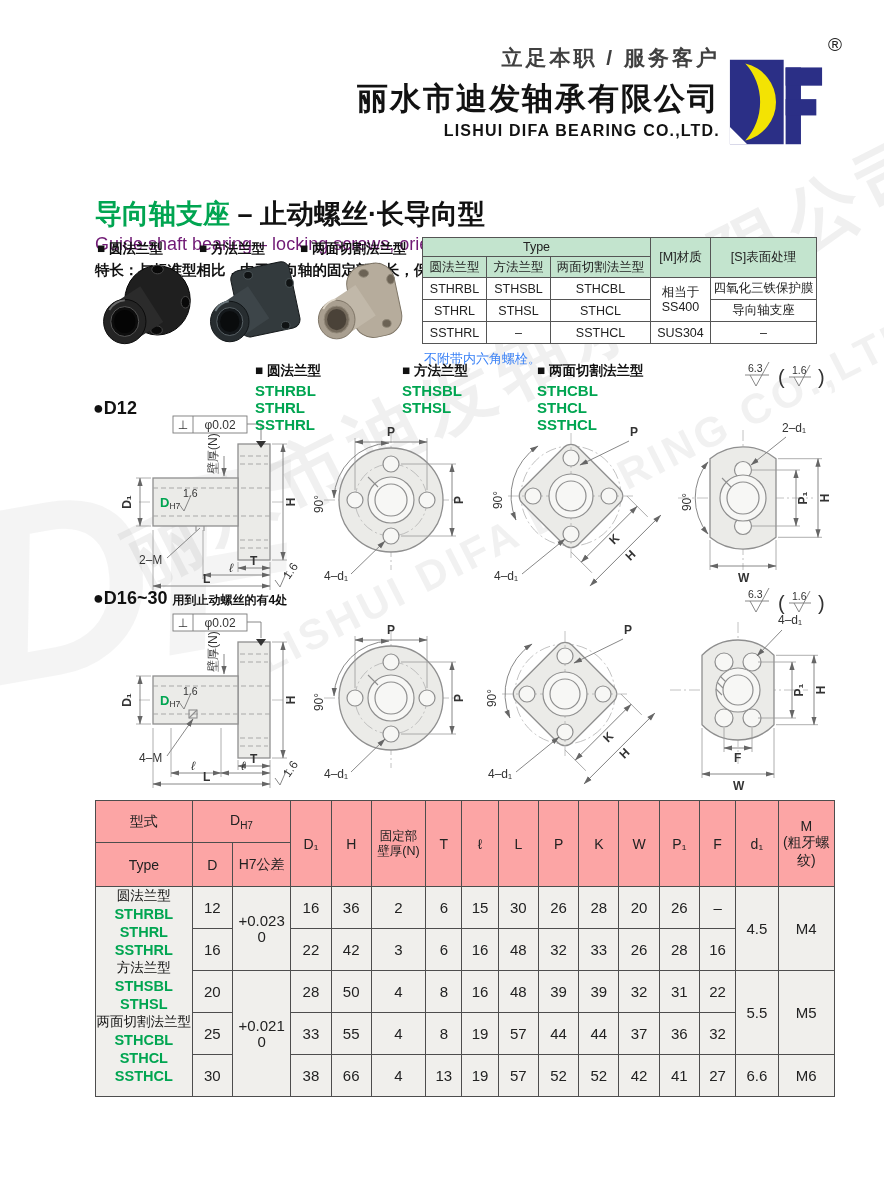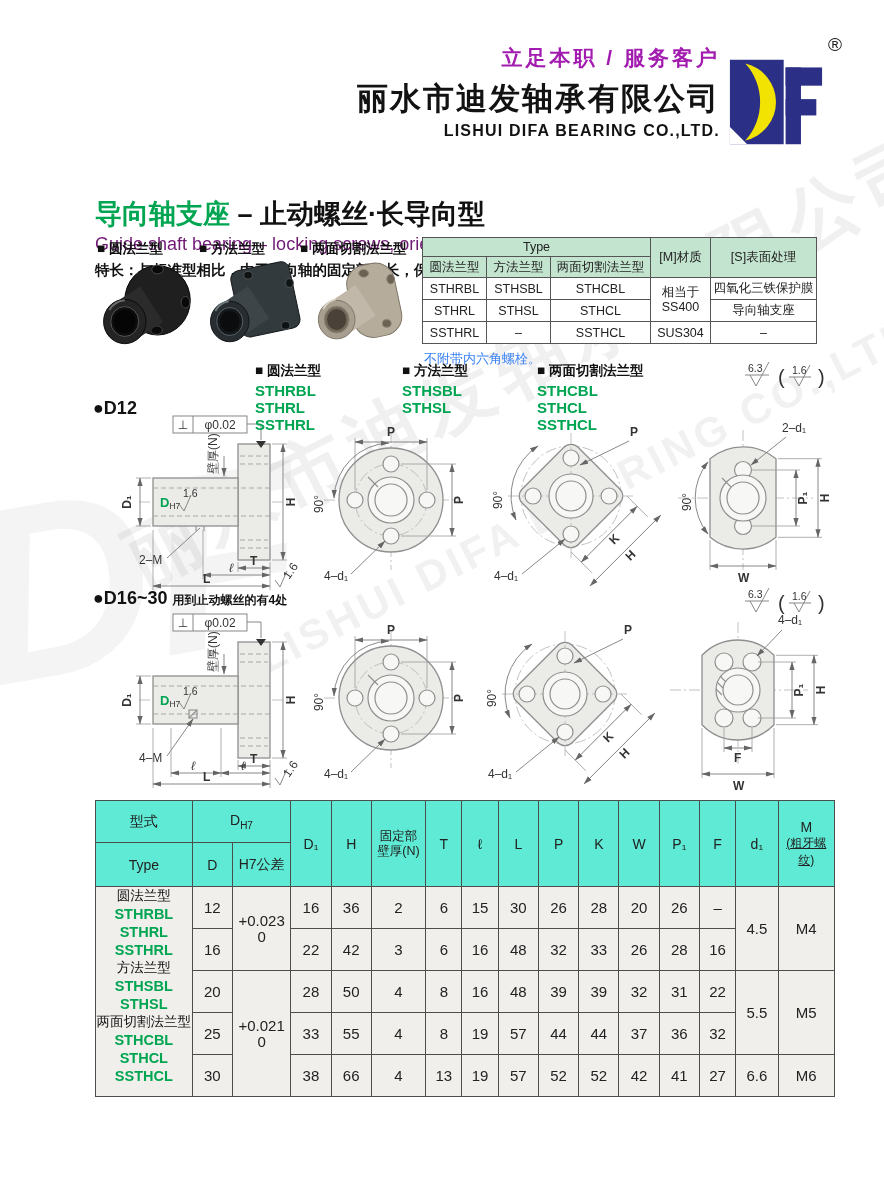--- a/index.html
+++ b/index.html
@@ -5,21 +5,21 @@
   html,body{margin:0;padding:0;background:#9a9a9a;}
   .page{position:relative;width:884px;height:1200px;margin:0 auto;background:#ffffff;
         font-family:"Liberation Sans","DejaVu Sans",sans-serif;overflow:hidden;}
   
   .wm{position:absolute;pointer-events:none;white-space:nowrap;font-weight:bold;z-index:0;}
   .wm1{top:520px;left:110px;font-size:74px;color:rgba(150,150,150,0.14);transform:rotate(-27deg);transform-origin:left top;letter-spacing:8px;}
   .wm2{top:640px;left:250px;font-size:42px;color:rgba(150,150,150,0.13);transform:rotate(-27deg);transform-origin:left top;letter-spacing:4px;}
   .wm3{top:430px;left:-30px;font-size:250px;font-style:italic;color:rgba(150,150,150,0.10);transform:rotate(-10deg);}
   
   .hdr{position:absolute;top:44px;right:164px;text-align:right;z-index:2;}
-  .slogan{color:#a21caf;font-size:21px;font-weight:bold;letter-spacing:3px;}
+  .slogan{color:#404040;font-size:21px;font-weight:bold;letter-spacing:3px;}
   .cn{font-size:31px;font-weight:bold;color:#121212;letter-spacing:2px;margin-top:6px;}
   .en{font-size:16px;font-weight:bold;color:#121212;letter-spacing:1.2px;margin-top:2px;}
   .logo{position:absolute;top:54px;right:60px;width:96px;height:96px;z-index:2;}
   .reg{position:absolute;top:34px;right:42px;font-size:19px;color:#222;z-index:2;}
   
   .titleblk{position:absolute;left:95px;top:160px;z-index:2;margin-top:36px;}
   .t1{font-size:27px;font-weight:bold;}
   .t1 .g{color:#00a551;} .t1 .b{color:#111;}
   .t2{font-size:18px;color:#701a75;margin-top:2px;}
   .t3{font-size:14.5px;font-weight:bold;color:#111;margin-top:6px;}
@@ -50,25 +50,25 @@
   .m{fill:#ebebe8;stroke:#8f8f8f;stroke-width:1.3;}
   .hole{fill:#f7f7f5;stroke:#8f8f8f;stroke-width:1.2;}
   .ln{stroke:#8f8f8f;stroke-width:1.1;fill:none;}
   .dim{stroke:#7a7a7a;stroke-width:0.9;fill:none;}
   .ext{stroke:#9b9b9b;stroke-width:0.8;}
   .cl{stroke:#b3b3b3;stroke-width:0.8;stroke-dasharray:11 3 2 3;fill:none;}
   .hid{stroke:#a2a2a2;stroke-width:0.9;stroke-dasharray:5 3;fill:none;}
   
   .spec{position:absolute;left:95px;top:800px;border-collapse:collapse;table-layout:fixed;width:740px;z-index:2;}
   .spec th,.spec td{border:1px solid #4d4d4d;text-align:center;padding:0;}
-  .spec th{background:#5eead4;font-size:14px;font-weight:normal;color:#222;}
+  .spec th{background:#fca5a5;font-size:14px;font-weight:normal;color:#222;}
   .spec td{background:#f0efec;font-size:15px;color:#222;}
   .spec .hsub{font-size:10px;vertical-align:sub;}
   .spec .h2l{font-size:12.5px;line-height:15px;}
-  .spec .msm{font-size:12px;text-decoration:underline;}
+  .spec .msm{font-size:14px;}
   .typecell{vertical-align:top;text-align:left;padding:6px 2px 0 6px;line-height:18px;}
   .tg-name{font-size:13.5px;color:#111;}
   .tg-model{font-size:14.5px;font-weight:bold;color:#00a551;}
   .tol{font-size:14px;line-height:16px;}
 </style>
 </head>
 <body>
 
 <div class="page">
 

